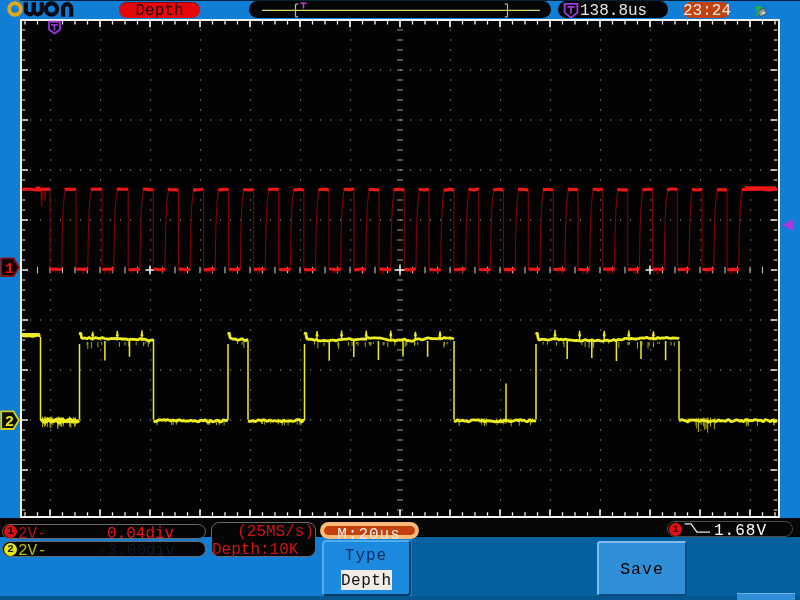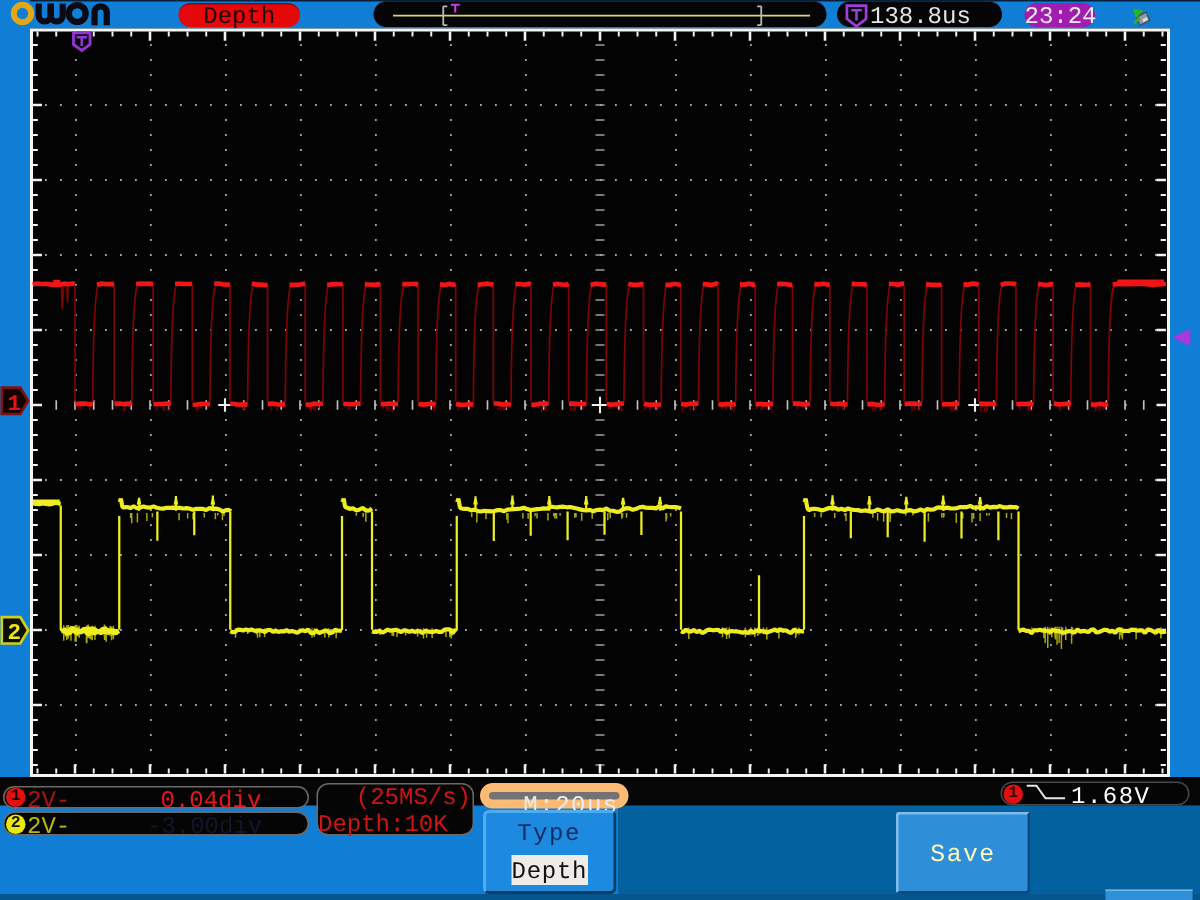--- a/index.html
+++ b/index.html
@@ -48,46 +48,46 @@
 <path d="M46.5 3.2V15.8M46.5 3.2H49.2M46.5 15.8H49.2" stroke="#b8b8b8" stroke-width="1.2" fill="none"></path>
 <path d="M258.5 3.2V15.8M258.5 3.2H255.8M258.5 15.8H255.8" stroke="#b8b8b8" stroke-width="1.2" fill="none"></path>
 <path d="M51.5 2.2H57.5M54.5 2.2V7.4" stroke="#c83ce8" stroke-width="1.4" fill="none"></path>
 </svg>
     <div style="position:absolute;left:558px;top:0.5px;width:110px;height:17.5px;background:#050505;border-radius:9px"></div>
 <svg width="18" height="18" viewBox="0 0 18 18" style="position:absolute;left:562px;top:1.5px">
 <path d="M2.6 1.8H15.4V10.6L9 15.6L2.6 10.6Z" fill="none" stroke="#a13ce0" stroke-width="1.8"></path>
 <path d="M5.5 4.8H12.5M9 4.8V11.6" stroke="#a13ce0" stroke-width="1.7" fill="none"></path>
 </svg>
 <div style="position:absolute;left:580px;top:1.5px;width:90px;height:33px;line-height:16px;font:16px 'Liberation Mono',monospace;color:#e4e4e4">138.8us</div>
-    <div style="position:absolute;left:683px;top:1.5px;width:47px;height:16.5px;background:#a21caf;border-radius:8px;text-align:center;line-height:16px;font:16px 'Liberation Mono',monospace;color:#ececec">23:24</div>
+    <div style="position:absolute;left:683px;top:1.5px;width:47px;height:16.5px;background:#c2410c;border-radius:8px;text-align:center;line-height:16px;font:16px 'Liberation Mono',monospace;color:#ececec">23:24</div>
     <svg width="16" height="16" viewBox="0 0 16 16" style="position:absolute;left:753px;top:2.5px">
 <path d="M4.5 8.5L11 5L13.5 10.5L7 14Z" fill="#8f98a4" stroke="#4a525c" stroke-width="1"></path>
 <path d="M8.5 9.8L11.5 8.4L12.3 10.4L9.3 11.8Z" fill="#d8dce0"></path>
 <path d="M3 12.5L6.8 9M7.4 4.6L3.6 3.8L4.6 7.4Z" stroke="#28b428" stroke-width="1.8" fill="#28b428"></path>
 </svg>
 <div style="position:absolute;left:412px;top:537px;width:388px;height:63px;background:#04619f"></div>
     <div style="position:absolute;left:0;top:517.5px;width:800px;height:19.5px;background:#060606"></div>
     <div style="position:absolute;left:2px;top:523.5px;width:204px;height:15.5px;background:#050505;border:1px solid #6a6a6a;border-radius:8px;box-sizing:border-box"></div>
 <div style="position:absolute;left:4px;top:525px;width:13px;height:13px;border-radius:7px;background:#e21010;text-align:center;line-height:13px;font:bold 11px 'Liberation Mono',monospace;color:#180000">1</div>
 <div style="position:absolute;left:18px;top:524.5px;height:15px;line-height:15px;font:16px 'Liberation Mono',monospace;color:#b01212">2V-</div>
 <div style="position:absolute;left:107px;top:524.5px;height:15px;line-height:15px;font:16px 'Liberation Mono',monospace;color:#e81616">0.04div</div>
     <div style="position:absolute;left:2px;top:540.5px;width:204px;height:16.5px;background:#050505;border:1px solid #6a6a6a;border-radius:8px;box-sizing:border-box"></div>
 <div style="position:absolute;left:4px;top:542.5px;width:13px;height:13px;border-radius:7px;background:#e8e812;text-align:center;line-height:13px;font:bold 11px 'Liberation Mono',monospace;color:#181800">2</div>
 <div style="position:absolute;left:18px;top:542px;height:15px;line-height:15px;font:16px 'Liberation Mono',monospace;color:#b8b80a">2V-</div>
 <div style="position:absolute;left:98px;top:542px;height:15px;line-height:15px;font:16px 'Liberation Mono',monospace;color:#0f172a">-3.00div</div>
     <div style="position:absolute;left:210.5px;top:521.5px;width:105px;height:35.5px;background:#050505;border:1px solid #6a6a6a;border-radius:8px;box-sizing:border-box"></div>
 <div style="position:absolute;left:212px;top:523px;width:102px;text-align:right;font:16px 'Liberation Mono',monospace;color:#d01414">(25MS/s)</div>
 <div style="position:absolute;left:212px;top:540.5px;width:102px;text-align:left;font:16px 'Liberation Mono',monospace;color:#d01414">Depth:10K</div>
-    <div style="position:absolute;left:319.5px;top:521.5px;width:99px;height:17.5px;background:#737373;border:6px solid #fdba74;border-radius:9px;box-sizing:border-box;text-align:right;line-height:16px;font:16px 'Liberation Mono',monospace;color:#ececec;letter-spacing:1px">M:20us</div>
+    <div style="position:absolute;left:319.5px;top:521.5px;width:99px;height:17.5px;background:#c2410c;border:4px solid #fdba74;border-radius:9px;box-sizing:border-box;text-align:center;line-height:16px;font:16px 'Liberation Mono',monospace;color:#ececec;letter-spacing:1px">M:20us</div>
     <div style="position:absolute;left:667px;top:521px;width:126px;height:15.5px;background:#050505;border:1px solid #484848;border-radius:8px;box-sizing:border-box"></div>
 <div style="position:absolute;left:669px;top:522.5px;width:13px;height:13px;border-radius:7px;background:#e21010;text-align:center;line-height:13px;font:bold 11px 'Liberation Mono',monospace;color:#3c0000">1</div>
 <svg width="30" height="16" viewBox="0 0 30 16" style="position:absolute;left:684px;top:521px">
       <path d="M0.5 2.8H7L13 11.2H26" stroke="#e8e8e8" stroke-width="1.3" fill="none"></path>
     </svg>
 <div style="position:absolute;left:714px;top:522px;height:15px;line-height:15px;font:16px 'Liberation Mono',monospace;color:#ffffff;letter-spacing:1px">1.68V</div>
     <div style="position:absolute;left:321.5px;top:540px;width:89px;height:56px;background:#1e8adf;border-top:2px solid #4facee;border-left:2px solid #4facee;border-right:2px solid #0b3c66;border-bottom:2px solid #0b3c66;border-radius:4px;box-sizing:border-box"></div>
 <div style="position:absolute;left:321.5px;top:546.5px;width:89px;text-align:center;font:16px 'Liberation Mono',monospace;color:#0a2c5e;letter-spacing:1px">Type</div>
 <div style="position:absolute;left:341px;top:570px;width:50.5px;height:20px;background:#efece8"></div>
 <div style="position:absolute;left:341px;top:571.5px;width:50.5px;text-align:center;font:16px 'Liberation Mono',monospace;color:#101010;letter-spacing:0.5px">Depth</div>
     <div style="position:absolute;left:597px;top:540.5px;width:90px;height:55px;background:#2e8fd8;border-radius:3px;border-top:2px solid #7fbcec;border-left:2px solid #7fbcec;border-right:2px solid #0c4a82;border-bottom:2px solid #0c4a82;box-sizing:border-box"></div>
-<div style="position:absolute;left:597px;top:560px;width:90px;text-align:center;font:16.5px 'Liberation Mono',monospace;color:#fef9c3;letter-spacing:1px">Save</div>
+<div style="position:absolute;left:597px;top:560px;width:90px;text-align:center;font:16.5px 'Liberation Mono',monospace;color:#000000;letter-spacing:1px">Save</div>
     <div style="position:absolute;left:0;top:596px;width:800px;height:4px;background:#05568e"></div>
     <div style="position:absolute;left:737px;top:592.5px;width:58px;height:7.5px;background:#2f8fd8;border-top:1px solid #6fb4e4"></div>
 </div>
 </body></html>

